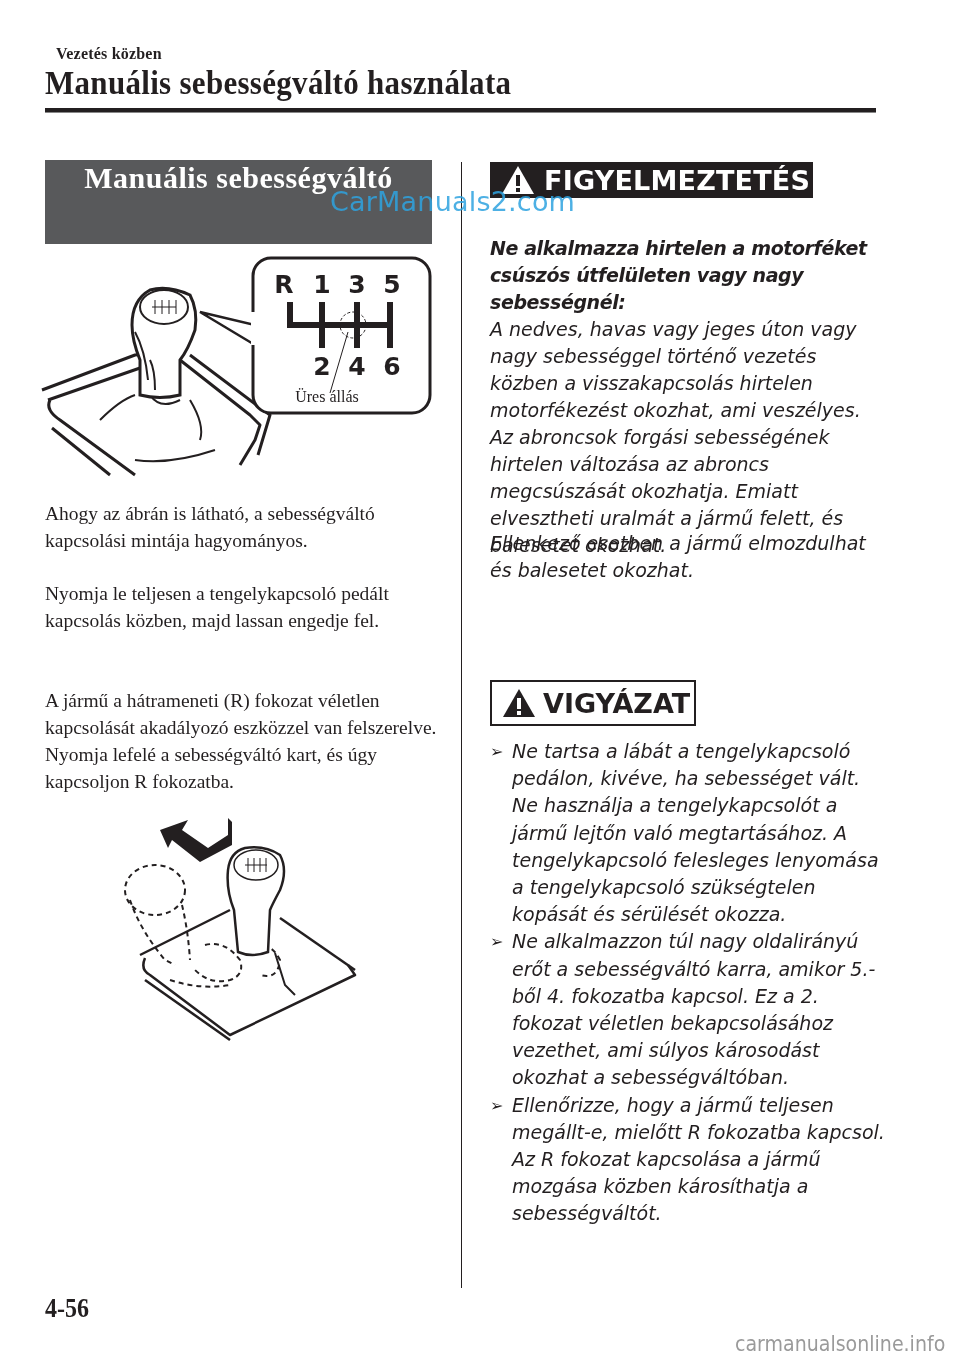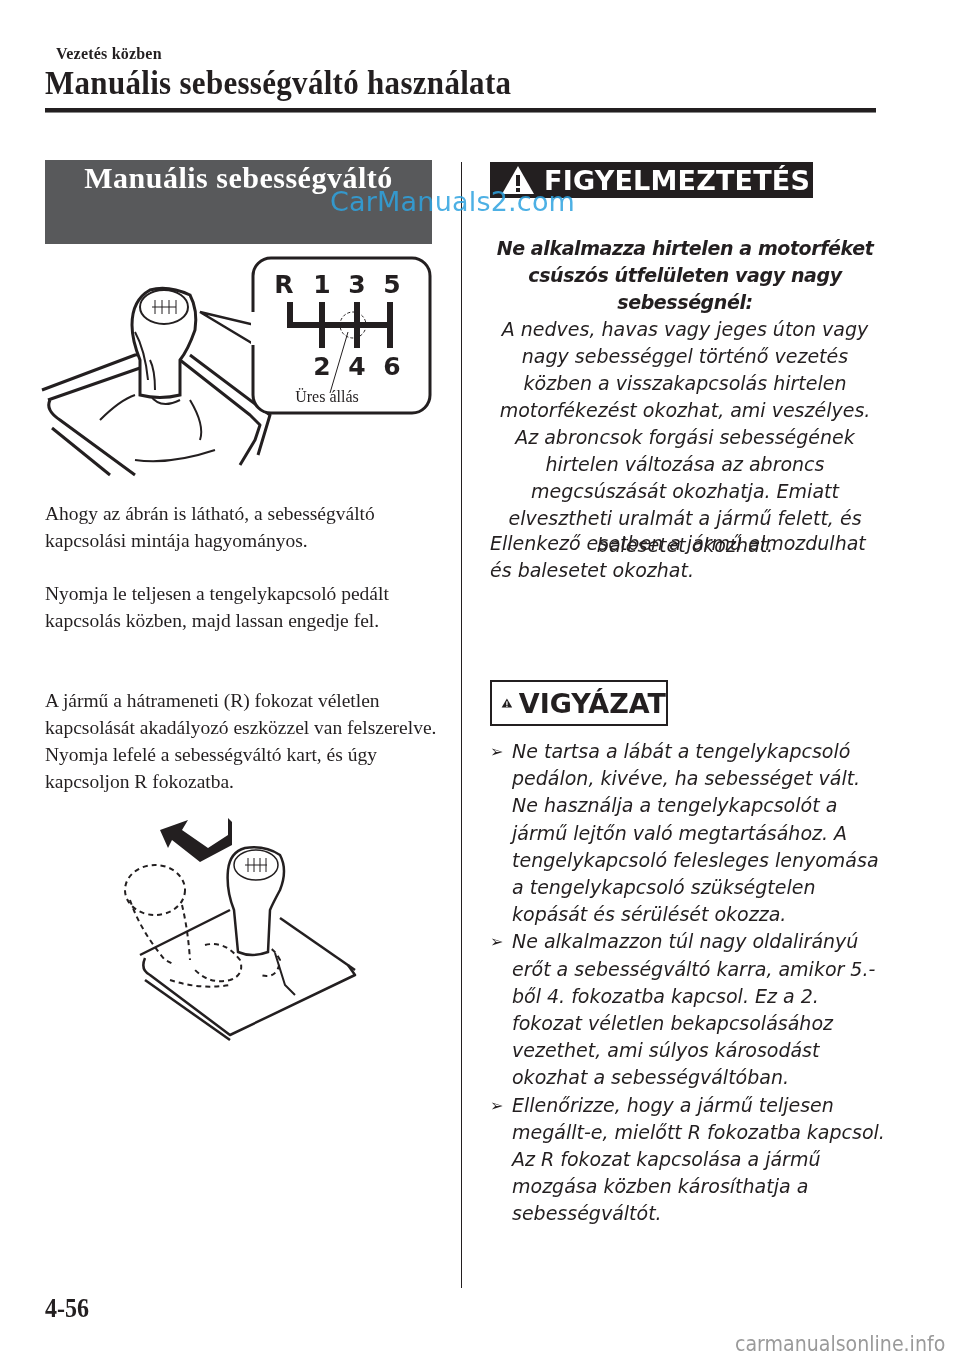--- a/index.html
+++ b/index.html
@@ -21,21 +21,21 @@
   .body-text { position: absolute; left: 45px; width: 400px; font-size: 19.5px; line-height: 27px; }
   .body-text p { margin: 0; }
 
   .warn-header { position: absolute; left: 490px; top: 162px; width: 323px; height: 36px; background: #231f20; color: #fff; display: flex; align-items: center; box-sizing: border-box; padding-left: 10px; }
   .warn-header .label { font-size: 27px; font-weight: bold; margin-left: 8px; letter-spacing: 0.2px; }
 
   .right-text { position: absolute; left: 490px; width: 390px; font-size: 19px; line-height: 27px; }
   .right-text .b { font-weight: bold; font-style: italic; display: block; letter-spacing: -0.4px; }
   .right-text .i { font-style: italic; display: block; }
 
-  .caution-header { position: absolute; left: 490px; top: 680px; width: 178px; height: 46px; border: 2px solid #231f20; display: flex; align-items: center; box-sizing: border-box; padding-left: 9px; background: #fff; }
+  .caution-header { position: absolute; left: 490px; top: 680px; width: 206px; height: 46px; border: 2px solid #231f20; display: flex; align-items: center; box-sizing: border-box; padding-left: 9px; background: #fff; }
   .caution-header .label { font-size: 27px; font-weight: bold; margin-left: 6px; }
 
   .bullets { position: absolute; left: 490px; top: 738px; width: 395px; margin: 0; padding: 0; list-style: none; font-size: 19px; line-height: 27.2px; font-style: italic; }
   .bullets li { position: relative; padding-left: 22px; }
   .bullets .arrow { position: absolute; left: 0; top: 0; font-style: normal; font-size: 16px; }
 
   .page-number { position: absolute; left: 45px; top: 1293px; font-size: 24px; font-weight: bold; transform: scaleY(1.15); transform-origin: left top; }
 
   .wm-top { position: absolute; left: 330px; top: 186px; font-size: 27px; color: #2ea3e0; opacity: 0.85; letter-spacing: 0.2px; }
   .wm-bottom { position: absolute; left: 735px; top: 1330px; font-size: 19px; color: #9a9a9a; transform: scaleY(1.15); transform-origin: left top; }
@@ -144,21 +144,21 @@
 
 <div class="warn-header">
   <svg width="36" height="32" viewBox="0 0 36 32">
     <path d="M18 2 L34 30 L2 30 Z" fill="#fff"></path>
     <rect x="16" y="11" width="4" height="11" fill="#231f20"></rect>
     <rect x="16" y="24" width="4" height="4" fill="#231f20"></rect>
   </svg>
   <span class="label sans">FIGYELMEZTETÉS</span>
 </div>
 
-<div class="right-text sans" style="top:235px;text-align:center;">
+<div class="right-text sans" style="top:235px;">
   <span class="b">Ne alkalmazza hirtelen a motorféket csúszós útfelületen vagy nagy sebességnél:</span>
   <span class="i">A nedves, havas vagy jeges úton vagy nagy sebességgel történő vezetés közben a visszakapcsolás hirtelen motorfékezést okozhat, ami veszélyes. Az abroncsok forgási sebességének hirtelen változása az abroncs megcsúszását okozhatja. Emiatt elvesztheti uralmát a jármű felett, és balesetet okozhat.</span>
 </div>
 
 <div class="right-text sans" style="top:530px;">
   <span class="i">Ellenkező esetben a jármű elmozdulhat és balesetet okozhat.</span>
 </div>
 
 <div class="caution-header">
   <svg width="36" height="32" viewBox="0 0 36 32">

